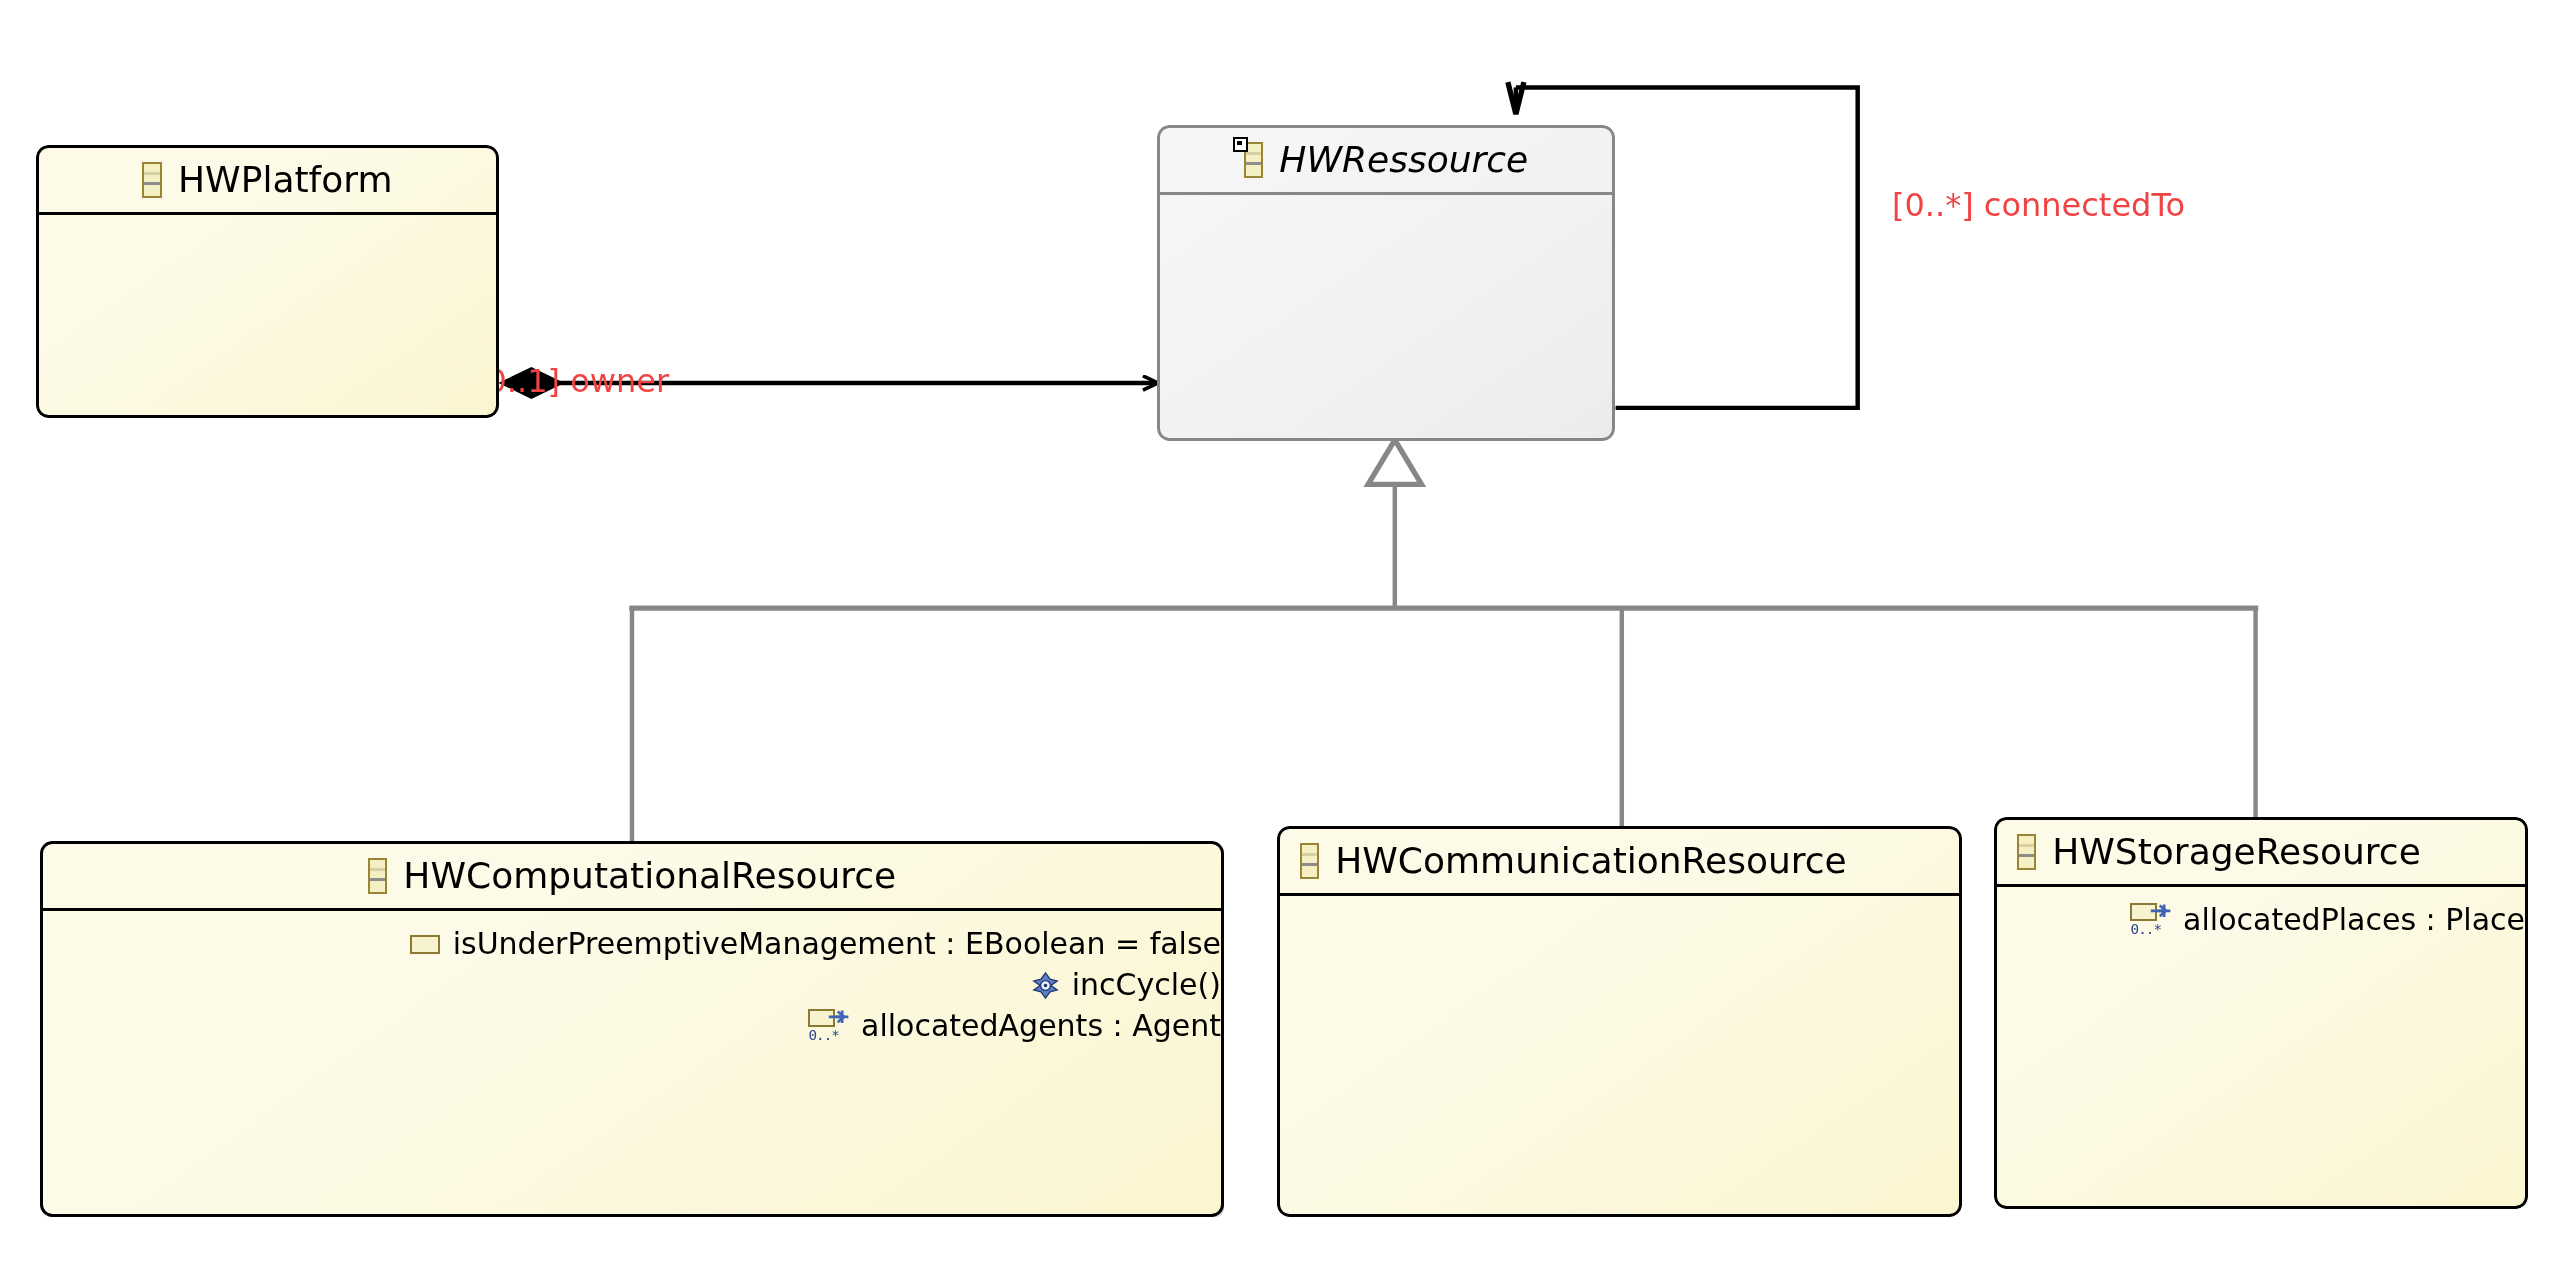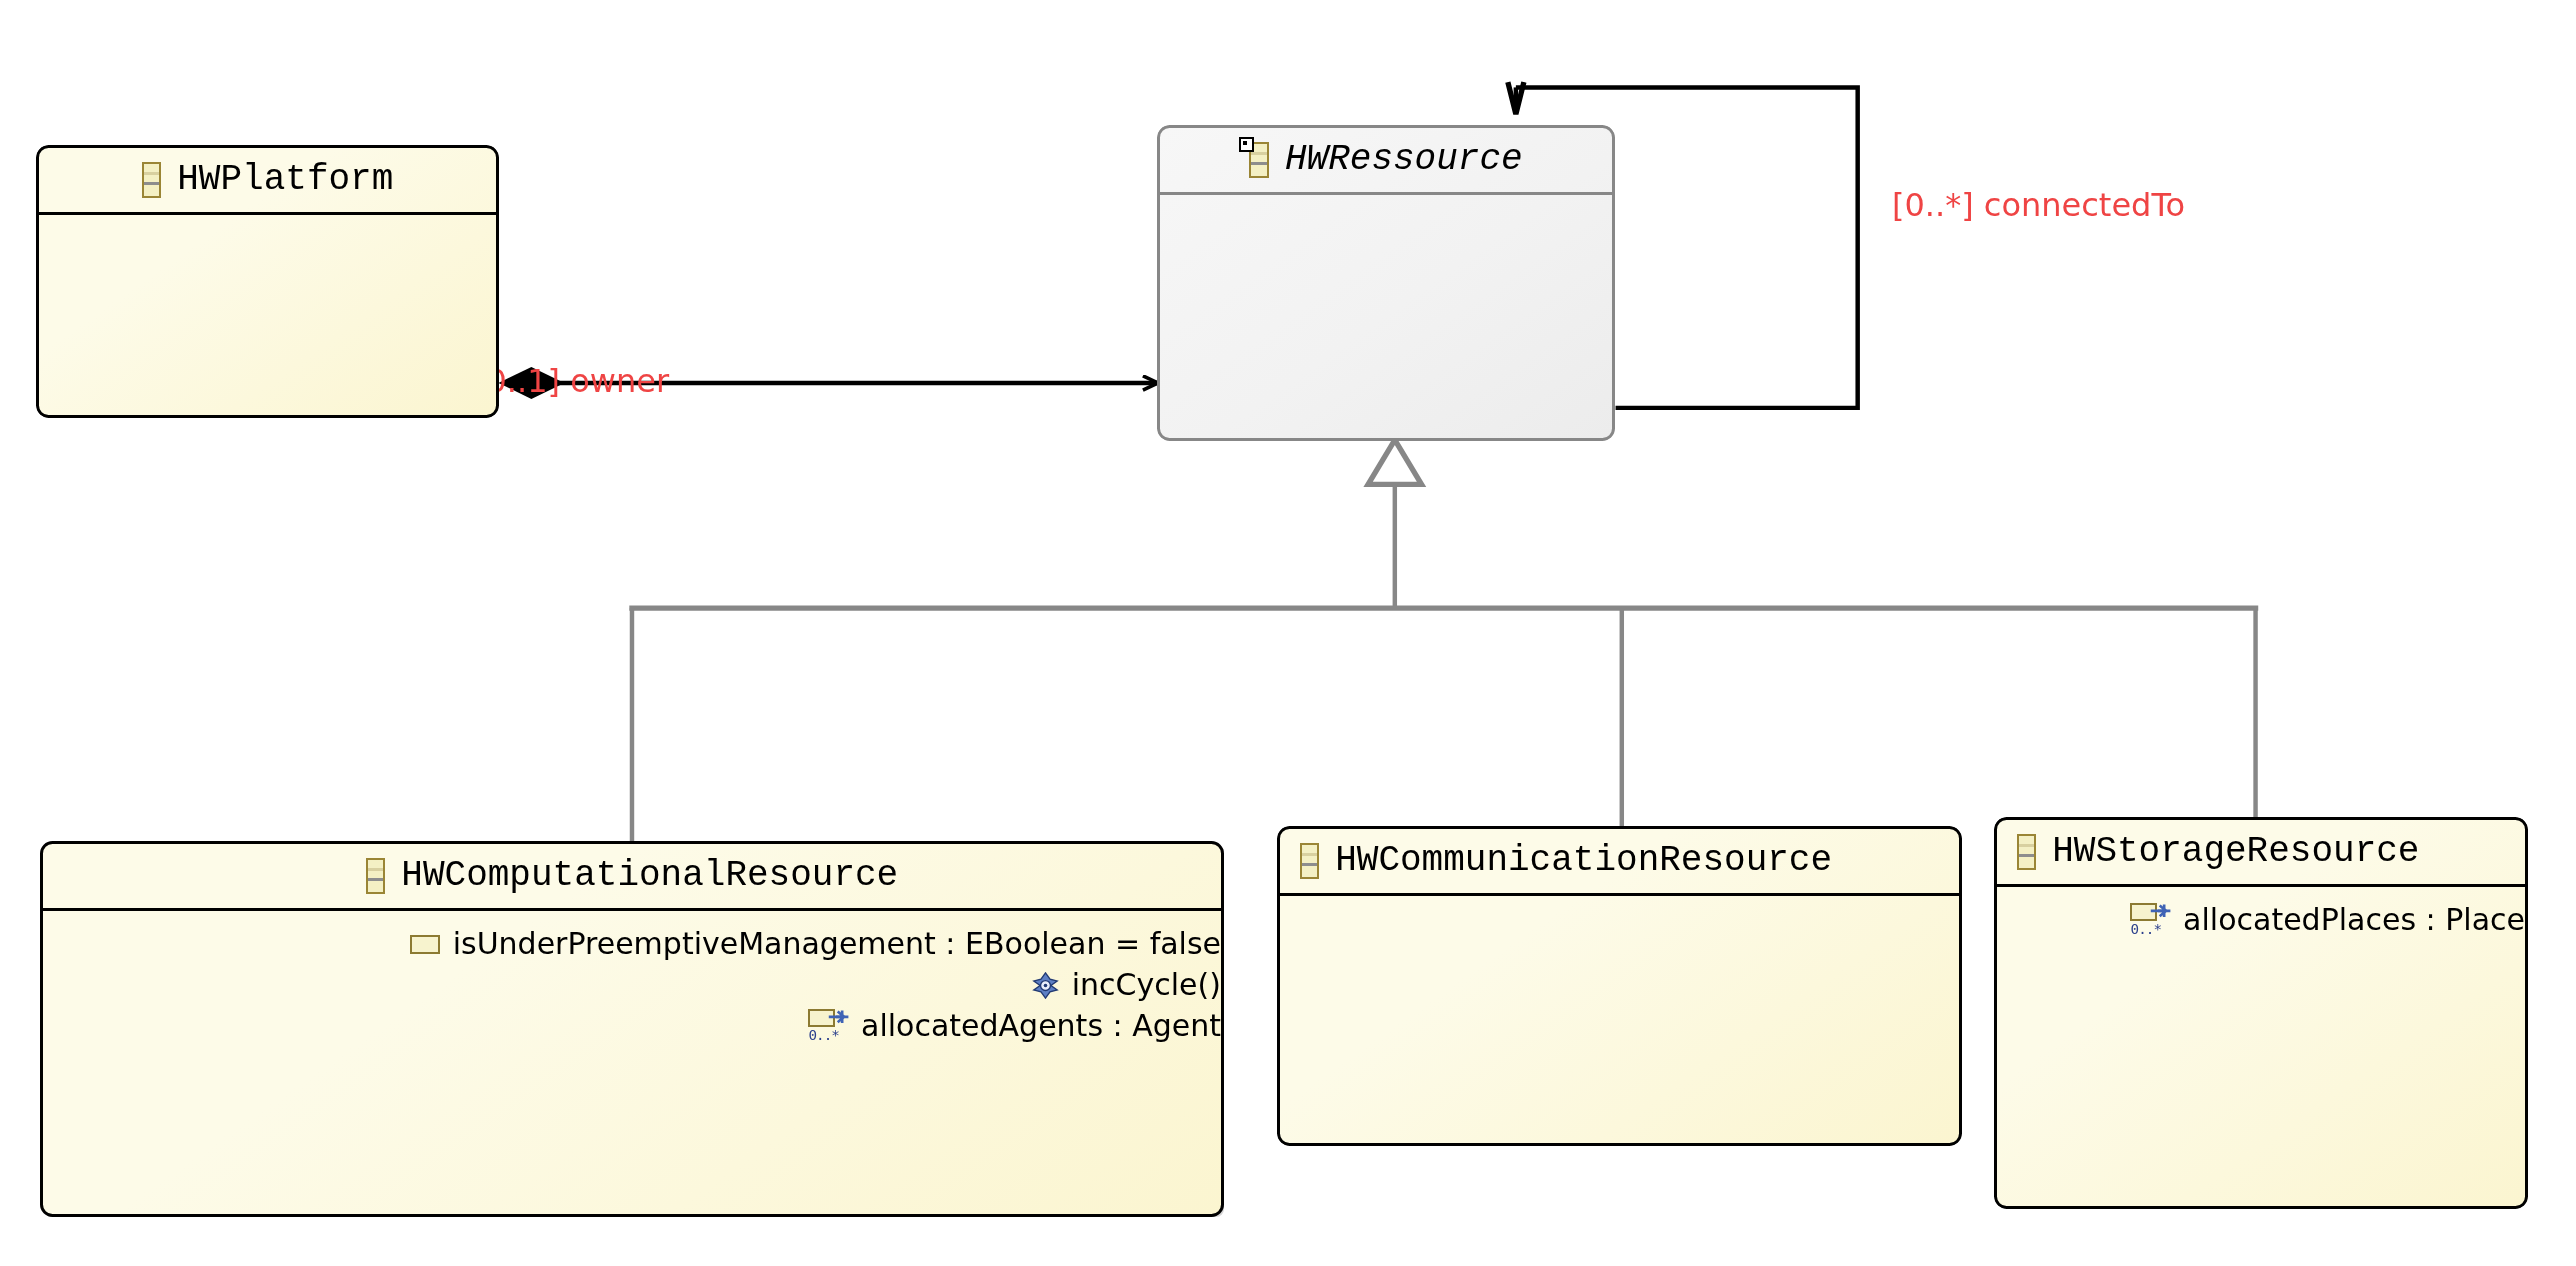--- a/index.html
+++ b/index.html
@@ -70,21 +70,20 @@
     border-bottom-color: #878787;
   }
   .uml-class .title-band.left-aligned {
     justify-content: flex-start;
     padding-left: 19.6px;
   }
   .uml-class .class-name {
     font-size: 36px;
     color: #000000;
     line-height: 1;
-    font-family: Liberation Mono, monospace;
   }
   .uml-class.abstract .class-name {
     font-style: italic;
   }
   .uml-class .members {
     flex: 1 1 auto;
     padding: 12.5px 0 0 0;
     overflow: hidden;
   }
   .member-row {
@@ -297,21 +296,21 @@
             </svg>
             <span class="ref-mult">0..*</span>
           </span>
           <span class="member-label">allocatedAgents : Agent</span>
         </div>
 
       </div>
     </div>
   </div>
 
-  <div class="uml-class" id="node-hwcommunicationresource" style="left:1277px; top:826px; width:685px; height:320px;">
+  <div class="uml-class" id="node-hwcommunicationresource" style="left:1277px; top:826px; width:685px; height:391px;">
     <div class="shadow"></div>
     <div class="frame">
       <div class="title-band left-aligned">
         <span class="icon icon-eclass"></span>
         <span class="class-name">HWCommunicationResource</span>
       </div>
       <div class="members"></div>
     </div>
   </div>
 

